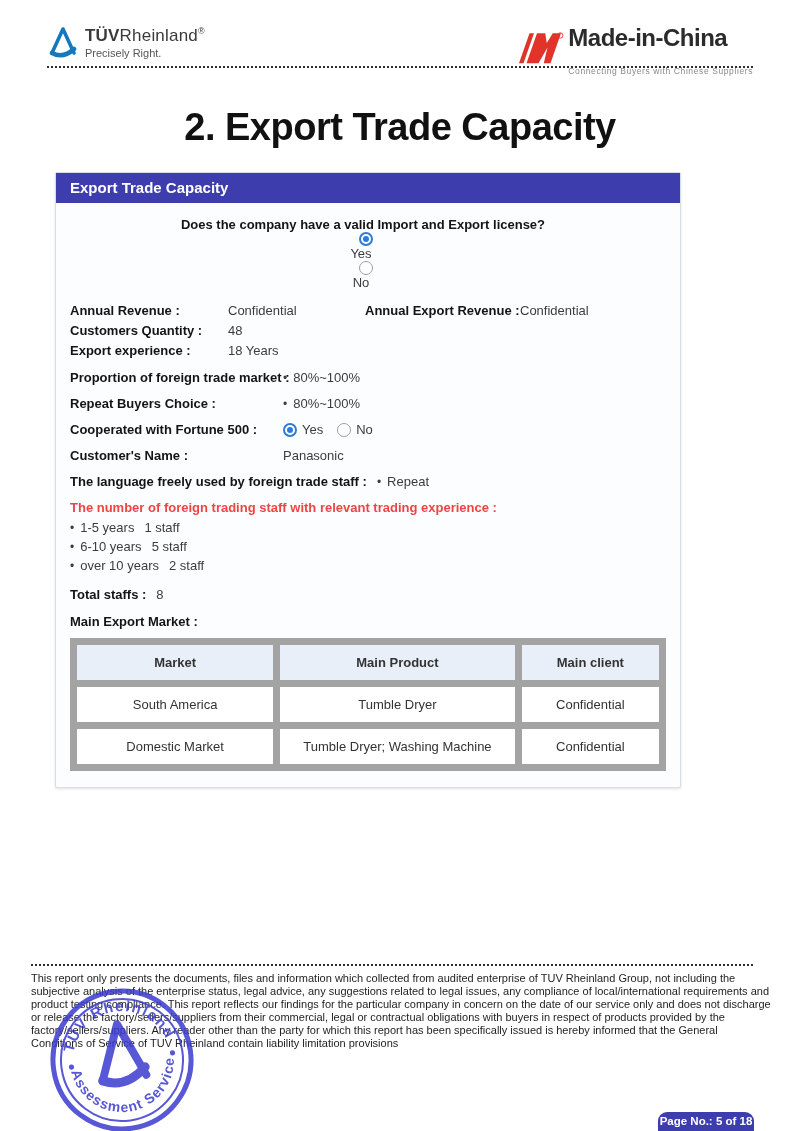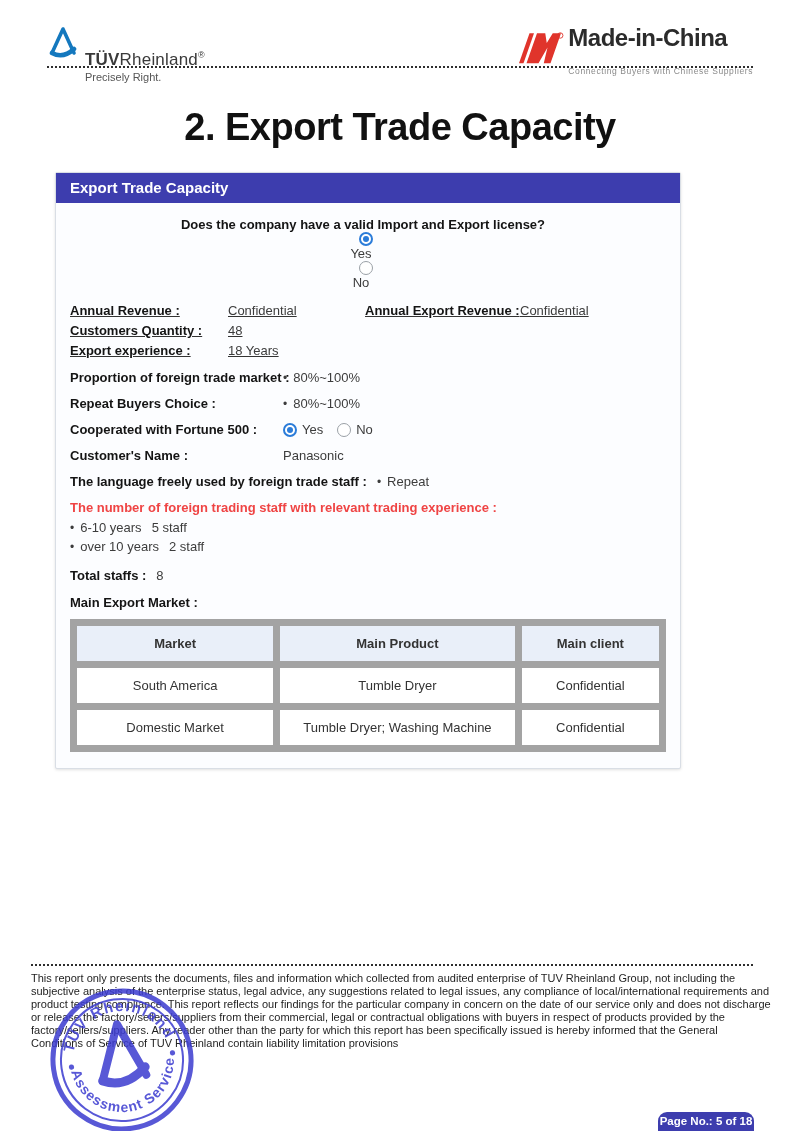--- a/index.html
+++ b/index.html
@@ -4,21 +4,21 @@
 <style>
   * { margin:0; padding:0; box-sizing:border-box; }
   html,body { background:#888; }
   .page {
     position:relative; width:800px; height:1131px; margin:0 auto;
     background:#fff; overflow:hidden;
     font-family:"Liberation Sans","DejaVu Sans",sans-serif; color:#222;
   }
   
   .hdr-tuv { position:absolute; left:47px; top:24px; display:flex; align-items:flex-start; gap:6px; }
-  .tuv-text-block { padding-top:2px;margin-top:24px; }
+  .tuv-text-block { padding-top:2px; }
   .tuv-line1 { font-size:17px; color:#3a3a3a; letter-spacing:0.2px; }
   .tuv-line1 .b { font-weight:bold; }
   .tuv-reg { font-size:9px; vertical-align:super; color:#3a3a3a; }
   .tuv-tag { font-size:11px; color:#555; margin-top:1px; }
   .hdr-mic { position:absolute; right:47px; top:26px; display:flex; align-items:flex-start; gap:4px; }
   .mic-text-block { text-align:left; }
   .mic-line1 { font-size:24px; font-weight:bold; color:#2b2b2b; letter-spacing:-0.5px; line-height:24px; }
   .mic-tag { font-size:8.5px; color:#8a8a8a; letter-spacing:0.6px; margin-top:16px; }
   .dotted { position:absolute; border-top:2px dotted #2e2e2e; }
   .dotted-top { left:47px; top:66px; width:706px; }
@@ -36,21 +36,21 @@
   .row { display:flex; align-items:center; margin-bottom:11px; }
   .lbl { font-weight:bold; color:#141414; white-space:nowrap; }
   .val { color:#3c3c3c; }
   .q-row { margin-bottom:13px;flex-direction:column; }
   .q-row .lbl { margin-right:10px; }
   .grid-pair { display:flex; margin-bottom:2px; }
   .cell-l { width:158px; flex:none; }
   .cell-v { width:137px; flex:none; color:#3c3c3c; }
   .cell-l2 { width:155px; flex:none; }
   .kv3 { margin-bottom:12px; }
-  .kv3 .grid-pair { margin-bottom:5px;text-decoration:underline; }
+  .kv3 .grid-pair { margin-bottom:5px; }
   .label-col { width:213px; flex:none; }
   .bullet { display:inline-block; margin-right:6px; color:#3c3c3c; font-size:12px; }
   .radio { display:inline-block; width:14px; height:14px; border-radius:50%;
     vertical-align:-3px; margin-right:5px; position:relative; background:#fff; }
   .radio.on { border:2px solid #2b7cd9; }
   .radio.on::after { content:""; position:absolute; left:2px; top:2px; width:6px; height:6px;
     border-radius:50%; background:#2b7cd9; }
   .radio.off { border:1.5px solid #9aa0a6; }
   .radio-lbl { margin-right:14px; color:#3c3c3c; }
   .staff-head { font-weight:bold; color:#ef4444; margin-bottom:5px; }
@@ -158,20 +158,21 @@
         <span class="val">Panasonic</span>
       </div>
 
       <div class="row">
         <span class="lbl" style="margin-right:10px">The language freely used by foreign trade staff :</span>
         <span class="val"><span class="bullet">•</span><span>Repeat</span></span>
       </div>
 
       <div>
         <div class="staff-head">The number of foreign trading staff with relevant trading experience :</div>
+        <div class="staff-item"><span class="bullet">•</span><span>1-5 years</span><span class="cnt">1 staff</span></div>
         <div class="staff-item"><span class="bullet">•</span><span>6-10 years</span><span class="cnt">5 staff</span></div>
         <div class="staff-item"><span class="bullet">•</span><span>over 10 years</span><span class="cnt">2 staff</span></div>
       </div>
 
       <div class="row total-row">
         <span class="lbl">Total staffs :</span>
         <span class="val">8</span>
       </div>
 
       <div class="mem-label">Main Export Market :</div>

